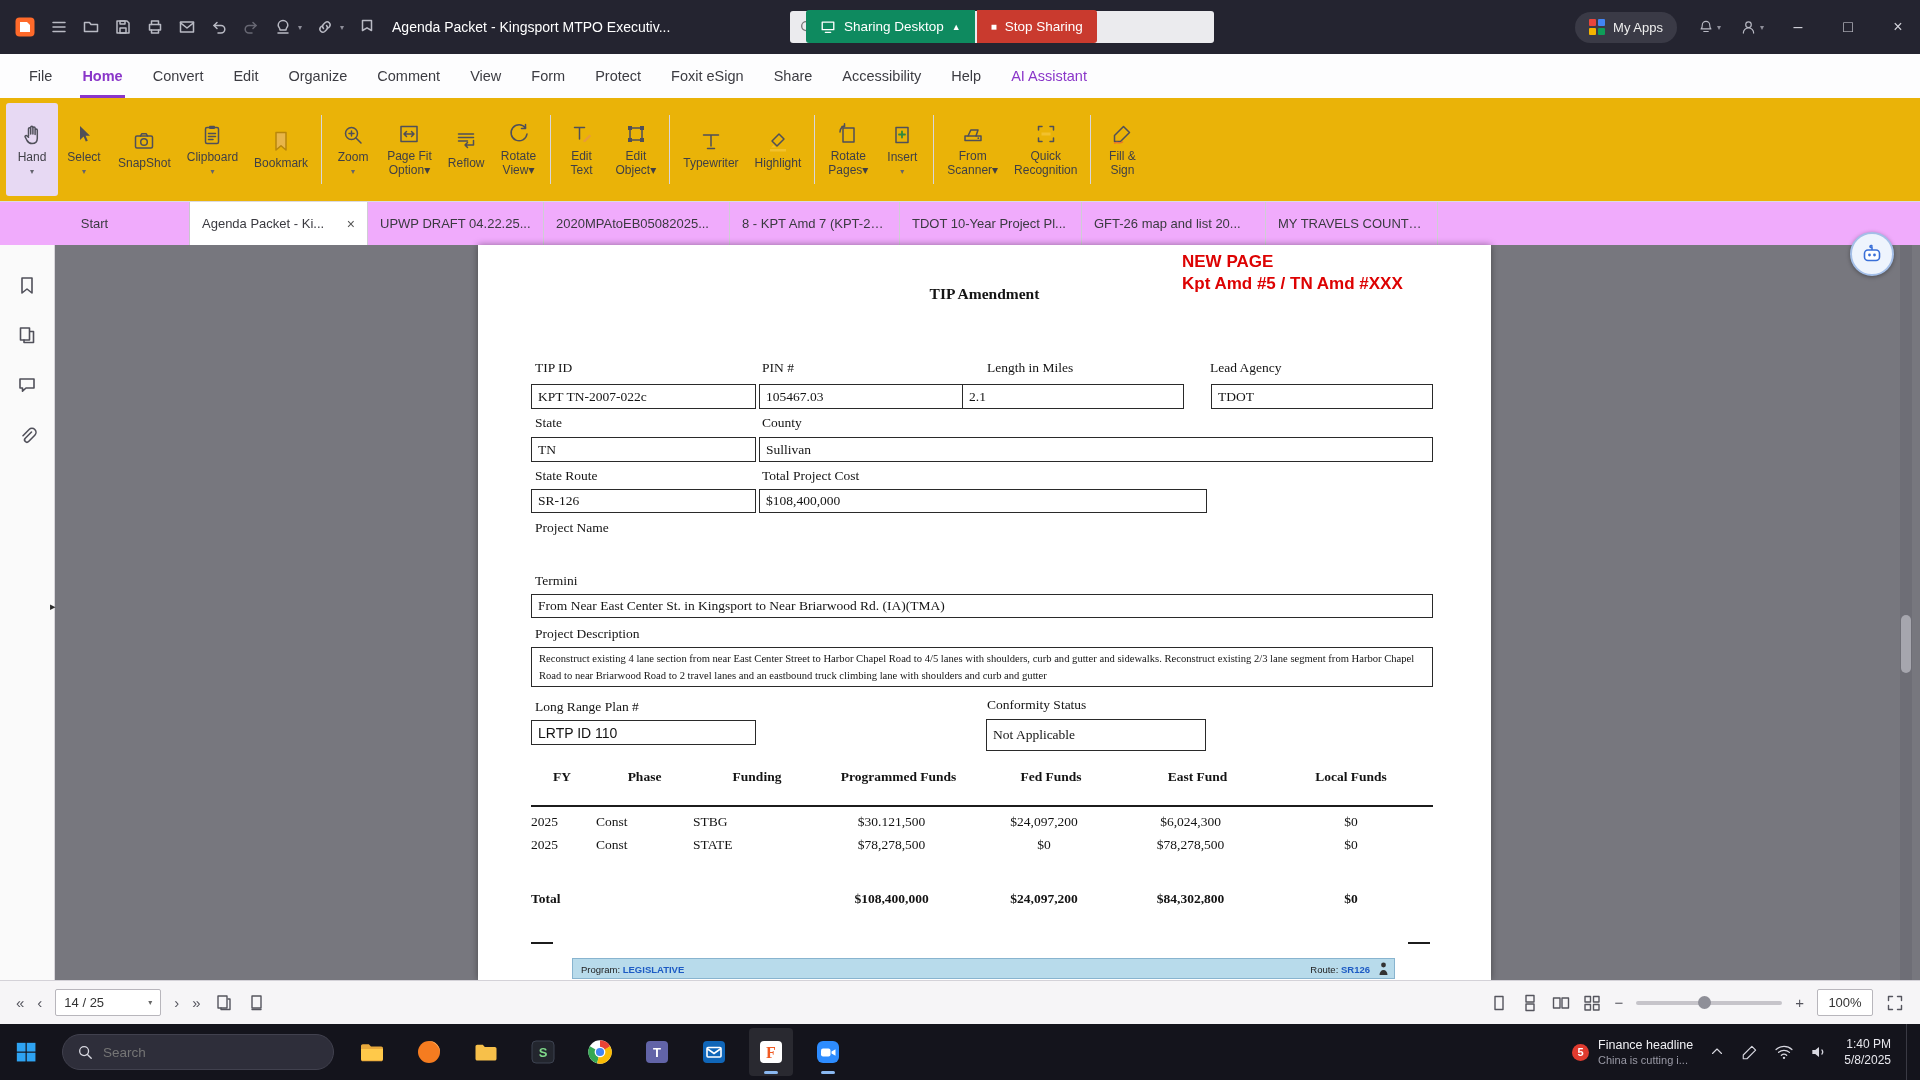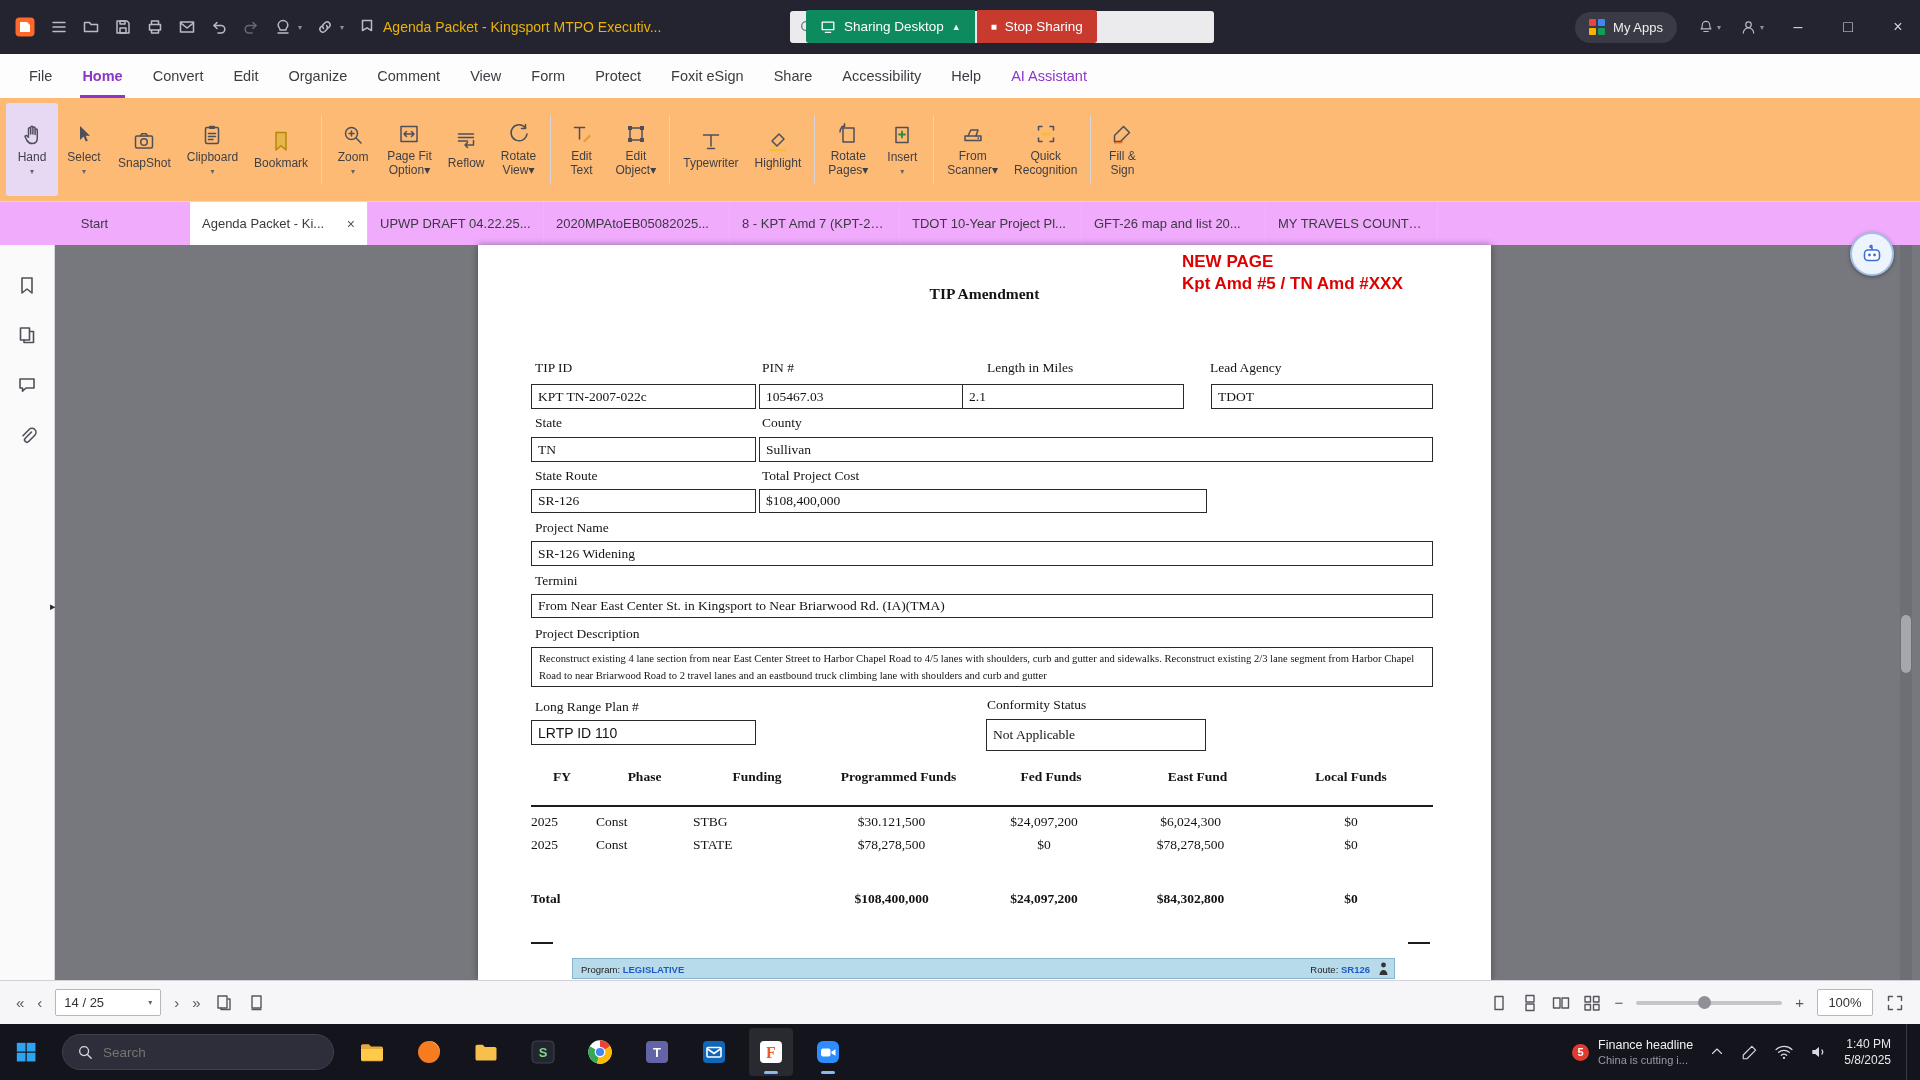--- a/index.html
+++ b/index.html
@@ -5,21 +5,21 @@
   *{box-sizing:border-box;margin:0;padding:0}
   html,body{width:1920px;height:1080px;overflow:hidden}
   body{font-family:"Liberation Sans",sans-serif;position:relative;background:#77777e;color:#222}
 
   
   .titlebar{position:absolute;left:0;top:0;width:1920px;height:54px;background:#242430;display:flex;align-items:center}
   .qat{display:flex;align-items:center;gap:14px;padding-left:14px}
   .qat svg{display:block}
   svg.qico path,svg.qico rect,svg.qico circle{fill:none;stroke:#b9bac4;stroke-width:1.5;stroke-linecap:round;stroke-linejoin:round}
   .qcaret{font-size:8px;color:#8e8e99;margin-left:-8px}
-  .doc-title{margin-left:7px;font-size:14px;color:#eab308;white-space:nowrap}
+  .doc-title{margin-left:16px;font-size:14px;color:#ffffff;white-space:nowrap}
   .tb-search{position:absolute;left:790px;top:11px;width:424px;height:32px;background:#ebebee;border-radius:3px;display:flex;align-items:center;padding-left:9px;gap:7px}
   .tb-search input{border:none;background:transparent;outline:none;font-size:13px;color:#444;width:120px;font-family:"Liberation Sans",sans-serif}
   .share-bar{position:absolute;left:806px;top:10px;height:33px;display:flex;gap:2px}
   .share-pill,.stop-pill{display:flex;align-items:center;gap:8px;color:#fff;font-size:13.5px;padding:0 14px}
   .share-pill{background:#0e8a5f;border-radius:3px 0 0 3px}
   .stop-pill{background:#c93a2e;border-radius:0 3px 3px 0}
   .up-caret{font-size:9px}
   .stop-sq{font-size:10px}
   .tb-right{margin-left:auto;display:flex;align-items:center;gap:6px;height:54px}
   .myapps{background:#3a3a46;border-radius:16px;height:31px;display:flex;align-items:center;gap:8px;padding:0 14px;color:#eee;font-size:13px;margin-right:8px}
@@ -30,21 +30,21 @@
   .win-btn{width:44px;height:54px;display:flex;align-items:center;justify-content:center;color:#d2d2da;font-size:16px}
 
   
   .menubar{position:absolute;top:54px;left:0;width:1920px;height:44px;background:#fdfdfe;display:flex;align-items:center;padding-left:14px}
   .menu-item{padding:0 15px;font-size:14.5px;color:#3c3c42;height:44px;display:flex;align-items:center;position:relative;white-space:nowrap}
   .menu-item.active{color:#8a36c9;font-weight:bold}
   .menu-item.active::after{content:"";position:absolute;left:13px;right:13px;bottom:0;height:3px;background:#8a36c9}
   .menu-item.ai{color:#8a36c9}
 
   
-  .ribbon{position:absolute;top:98px;left:0;width:1920px;height:104px;background:#fdba74;border-bottom:1px solid #dcdae0;display:flex;align-items:stretch;padding:5px 0 5px 6px}
+  .ribbon{position:absolute;top:98px;left:0;width:1920px;height:104px;background:#eab308;border-bottom:1px solid #dcdae0;display:flex;align-items:stretch;padding:5px 0 5px 6px}
   .rib-item{min-width:52px;padding:0 8px;display:flex;flex-direction:column;align-items:center;justify-content:center;gap:3px;border-radius:3px}
   .rib-item.active{background:#e7d9f3}
   .rib-label{font-size:12px;color:#3f3f46;text-align:center;line-height:1.2}
   .rib-label span{display:block}
   .rib-caret{font-size:8px;color:#63636d;line-height:1}
   .rib-div{width:1px;background:#d8d6db;margin:12px 5px}
   svg.ico path,svg.ico rect,svg.ico circle{fill:none;stroke:#4f4f59;stroke-width:1.5;stroke-linecap:round;stroke-linejoin:round}
 
   
   .tabsbar{position:absolute;top:202px;left:0;width:1920px;height:43px;background:#f0abfc;display:flex}
@@ -495,21 +495,20 @@
     <div class="flabel" style="left:284px;top:170px">County</div>
     <div class="fbox" style="left:53px;top:192px;width:225px;height:25px">TN</div>
     <div class="fbox" style="left:281px;top:192px;width:674px;height:25px">Sullivan</div>
 
     <div class="flabel" style="left:57px;top:223px">State Route</div>
     <div class="flabel" style="left:284px;top:223px">Total Project Cost</div>
     <div class="fbox" style="left:53px;top:244px;width:225px;height:24px">SR-126</div>
     <div class="fbox" style="left:281px;top:244px;width:448px;height:24px">$108,400,000</div>
 
     <div class="flabel" style="left:57px;top:275px">Project Name</div>
-    <div class="fbox" style="left:53px;top:296px;width:902px;height:25px">SR-126 Widening</div>
 
     <div class="flabel" style="left:57px;top:328px">Termini</div>
     <div class="fbox" style="left:53px;top:349px;width:902px;height:24px">From Near East Center St. in Kingsport to Near Briarwood Rd. (IA)(TMA)</div>
 
     <div class="flabel" style="left:57px;top:381px">Project Description</div>
     <div class="fbox desc" style="left:53px;top:402px;width:902px;height:40px">Reconstruct existing 4 lane section from near East Center Street to Harbor Chapel Road to 4/5 lanes with shoulders, curb and gutter and sidewalks. Reconstruct existing 2/3 lane segment from Harbor Chapel Road to near Briarwood Road to 2 travel lanes and an eastbound truck climbing lane with shoulders and curb and gutter</div>
 
     <div class="flabel" style="left:57px;top:454px">Long Range Plan #</div>
     <div class="flabel" style="left:509px;top:452px">Conformity Status</div>
     <div class="fbox sans" style="left:53px;top:475px;width:225px;height:25px">LRTP ID 110</div>

